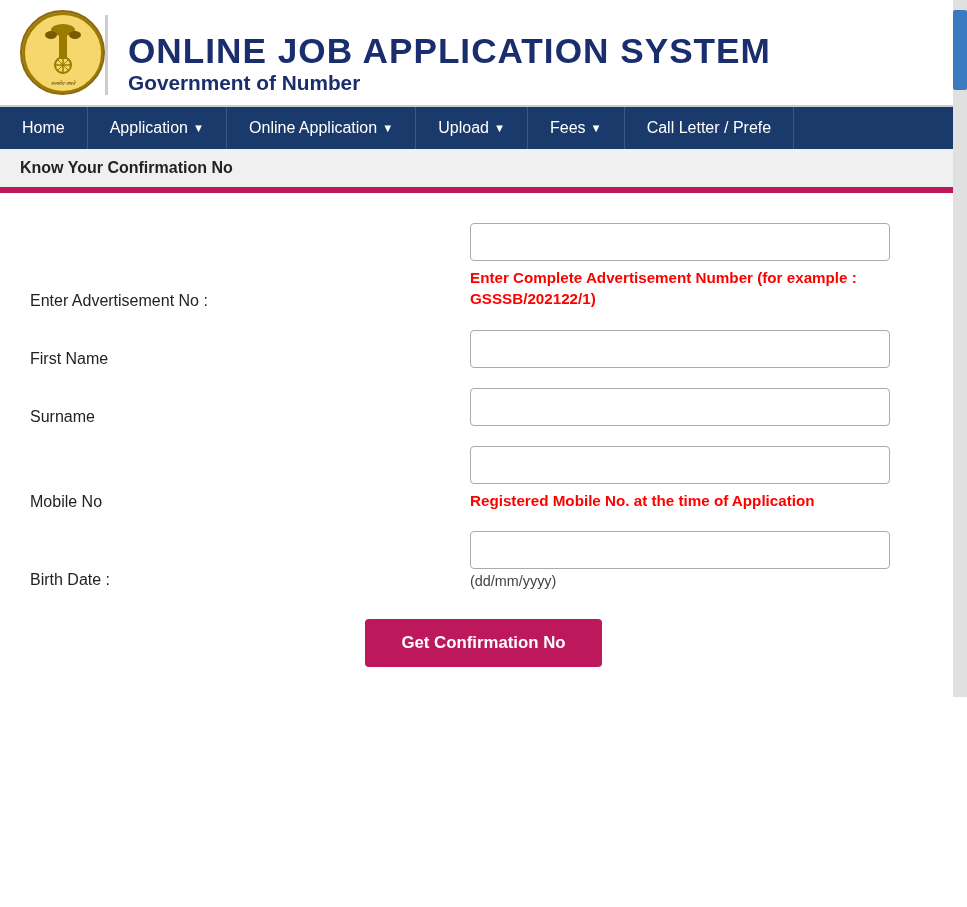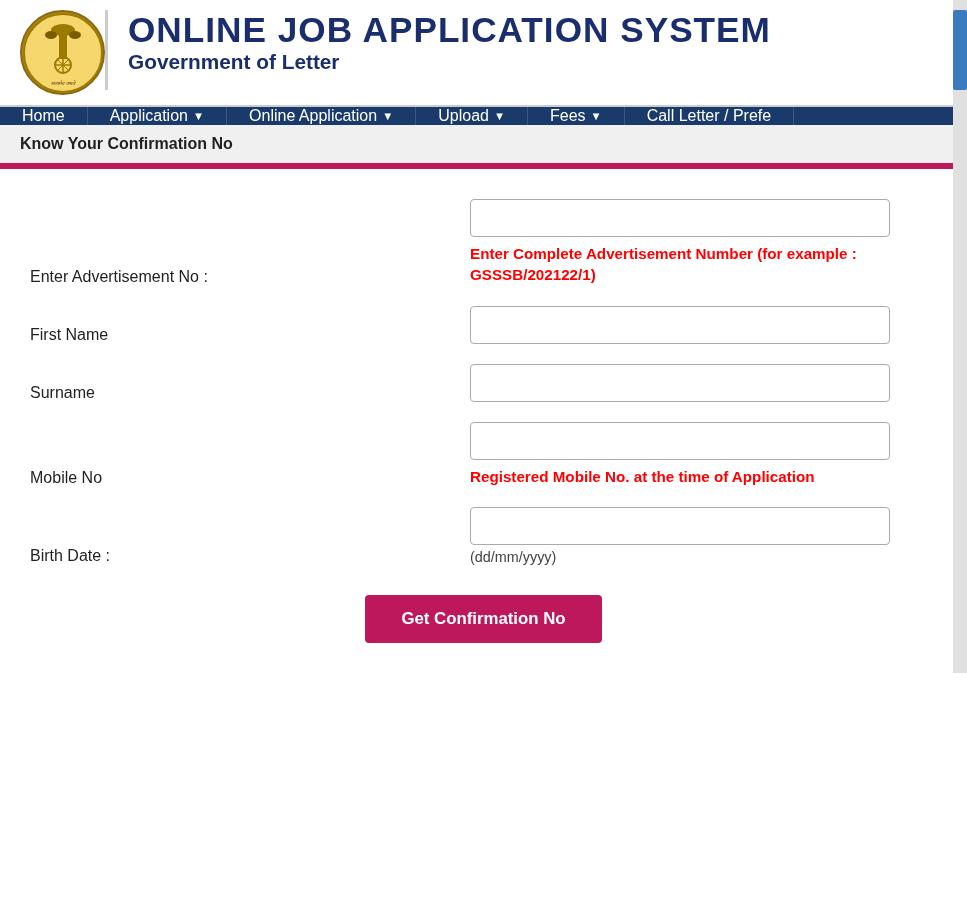--- a/index.html
+++ b/index.html
@@ -1,21 +1,21 @@
 <!DOCTYPE html>
 <html><head>
   <meta charset="utf-8">
   <style>
     * { box-sizing: border-box; margin: 0; padding: 0; }
     body { font-family: Arial, sans-serif; background: #fff; }
 
     
     .header {
       display: flex;
-      align-items: flex-start;
+      align-items: flex-end;
       padding: 10px 20px;
       background: #fff;
       border-bottom: 2px solid #ccc;
     }
     .header-divider {
       width: 3px;
       height: 80px;
       background: #ccc;
       margin-right: 20px;
     }
@@ -34,21 +34,21 @@
 
     
     .navbar {
       background: #1a3a6b;
       display: flex;
       align-items: stretch;
       overflow: hidden;
     }
     .nav-item {
       color: #fff;
-      padding: 0 22px;
+      padding: 12px 22px;
       font-size: 1rem;
       cursor: pointer;
       display: flex;
       align-items: center;
       gap: 5px;
       white-space: nowrap;
       border-right: 1px solid rgba(255,255,255,0.15);
     }
     .nav-arrow {
       font-size: 0.7rem;
@@ -185,21 +185,21 @@
         <line x1="32" y1="52" x2="48" y2="52" stroke="#9a7b00" stroke-width="1.5"></line>
         <line x1="34" y1="46" x2="46" y2="58" stroke="#9a7b00" stroke-width="1"></line>
         <line x1="46" y1="46" x2="34" y2="58" stroke="#9a7b00" stroke-width="1"></line>
 
         <text x="40" y="72" text-anchor="middle" font-size="5" fill="#5a3e00" font-family="serif" font-style="italic">सत्यमेव जयते</text>
       </svg>
     </div>
     <div class="header-divider"></div>
     <div class="header-text">
       <h1>ONLINE JOB APPLICATION SYSTEM</h1>
-      <h2>Government of Letter</h2>
+      <h2>Government of Number</h2>
     </div>
   </div>
 
   <nav class="navbar">
     <div class="nav-item">
       <span>Home</span>
     </div>
     <div class="nav-item">
       <span>Application</span>
       <span class="nav-arrow">▼</span>

